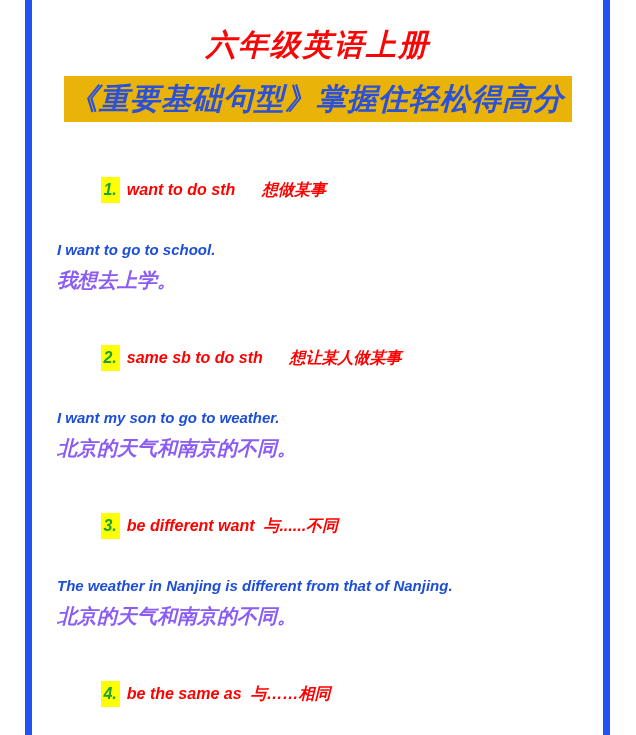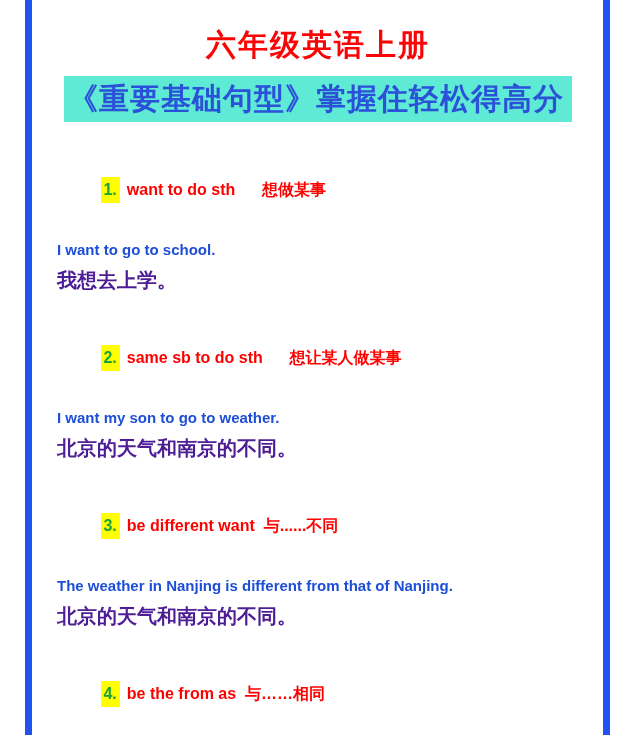--- a/index.html
+++ b/index.html
@@ -5,20 +5,21 @@
   * { margin: 0; padding: 0; box-sizing: border-box; }
   html, body { background: #ffffff; }
   body { font-family: "Liberation Sans", "DejaVu Sans", sans-serif; }
 
   .page {
     position: relative;
     width: 636px;
     height: 735px;
     background: #ffffff;
     overflow: hidden;
+    font-style: italic;
   }
 
   .side-bar {
     position: absolute;
     top: 0;
     width: 7px;
     height: 735px;
     background: #2253f2;
   }
   .side-bar.left  { left: 25px; }
@@ -41,21 +42,21 @@
     letter-spacing: 2px;
     white-space: nowrap;
   }
 
   .subtitle-wrap {
     margin-top: 13px;
     text-align: center;
   }
   .subtitle {
     display: inline-block;
-    background: #5eead4;
+    background: #eab308;
     color: #2b51d8;
     font-size: 30px;
     line-height: 38px;
     font-weight: 700;
     padding: 4px 8px 4px 4px;
     letter-spacing: 1px;
     white-space: nowrap;
   }
 
   .items { margin-top: 23px; }
@@ -84,21 +85,21 @@
     line-height: 30px;
     font-weight: 700;
     color: #1d4ed8;
     text-align: justify;
   }
 
   .translation {
     font-size: 20px;
     line-height: 30px;
     font-weight: 700;
-    color: #4c1d95;
+    color: #8b5cf6;
   }
 </style>
 </head>
 <body>
 
 <div class="page">
   <div class="side-bar left"></div>
   <div class="side-bar right"></div>
 
   <div class="content">
@@ -130,20 +131,20 @@
       <div class="item">
         <div class="item-header">
           <span class="num">3.</span><span class="phrase">be different want  与......不同</span>
         </div>
         <div class="sentence">The weather in Nanjing is different from that of Nanjing.</div>
         <div class="translation">北京的天气和南京的不同。</div>
       </div>
 
       <div class="item">
         <div class="item-header">
-          <span class="num">4.</span><span class="phrase">be the from as  与……相同</span>
+          <span class="num">4.</span><span class="phrase">be the same as  与……相同</span>
         </div>
 
       </div>
 
     </div>
   </div>
 </div>
 
 </body></html>

